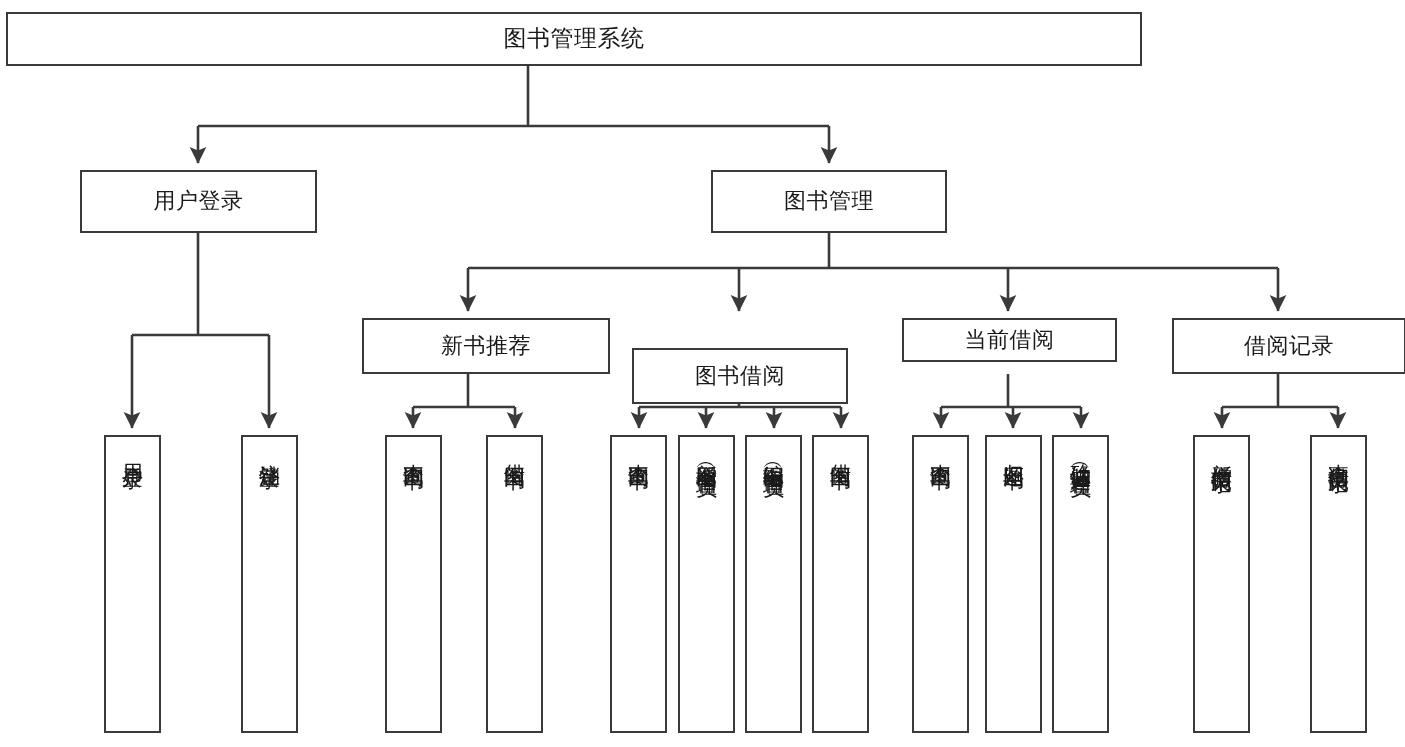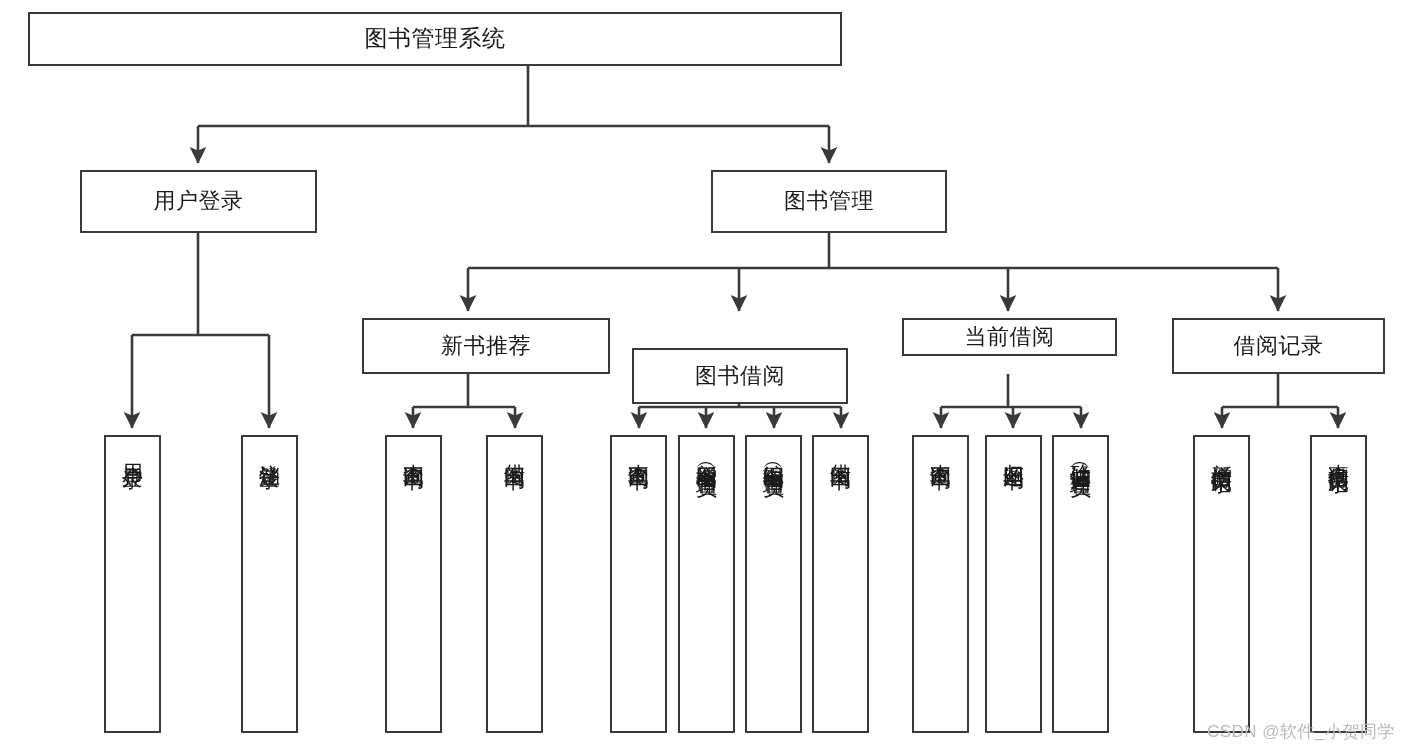--- a/index.html
+++ b/index.html
@@ -117,41 +117,41 @@
       <path d="M 1013 407 L 1013 428" marker-end="url(#arrow)"></path>
       <path d="M 1081 407 L 1081 428" marker-end="url(#arrow)"></path>
 
       <path d="M 1278 374 L 1278 407"></path>
       <path d="M 1222 407 L 1338 407"></path>
       <path d="M 1222 407 L 1222 428" marker-end="url(#arrow)"></path>
       <path d="M 1338 407 L 1338 428" marker-end="url(#arrow)"></path>
     </g>
   </svg>
 
-  <div class="node node-h node-root" style="left:28px; top:12px; width:814px; height:54px;">
+  <div class="node node-h node-root" style="left:6px; top:12px; width:1136px; height:54px;">
     <span>图书管理系统</span>
   </div>
 
   <div class="node node-h" style="left:80px; top:170px; width:237px; height:63px;">
     <span>用户登录</span>
   </div>
   <div class="node node-h" style="left:711px; top:170px; width:236px; height:63px;">
     <span>图书管理</span>
   </div>
 
   <div class="node node-h" style="left:362px; top:318px; width:248px; height:56px;">
     <span>新书推荐</span>
   </div>
   <div class="node node-h" style="left:632px; top:318px; width:216px; height:56px;margin-top:30px;">
     <span>图书借阅</span>
   </div>
-  <div class="node node-h" style="left:902px; top:318px; width:215px; height:38px;">
+  <div class="node node-h" style="left:902px; top:318px; width:215px; height:44px;">
     <span>当前借阅</span>
   </div>
-  <div class="node node-h" style="left:1172px; top:318px; width:213px; height:56px;font-family:Liberation Serif, serif;">
+  <div class="node node-h" style="left:1172px; top:318px; width:234px; height:56px;font-family:Liberation Serif, serif;">
     <span>借阅记录</span>
   </div>
 
   <div class="node node-leaf" style="left:104px; top:435px; width:57px; height:298px;">
     <span class="vtext">用户登录</span>
   </div>
   <div class="node node-leaf" style="left:241px; top:435px; width:57px; height:298px;">
     <span class="vtext">注销登录</span>
   </div>
 
@@ -185,15 +185,14 @@
     <span class="vtext">确认归还（管理员）</span>
   </div>
 
   <div class="node node-leaf" style="left:1193px; top:435px; width:57px; height:298px;">
     <span class="vtext">新增借阅记录</span>
   </div>
   <div class="node node-leaf" style="left:1310px; top:435px; width:57px; height:298px;">
     <span class="vtext">查询借阅记录</span>
   </div>
 
-  <div id="watermark">CSDN @软件_小贺同学</div>
 
 </div>
 
 </body></html>

